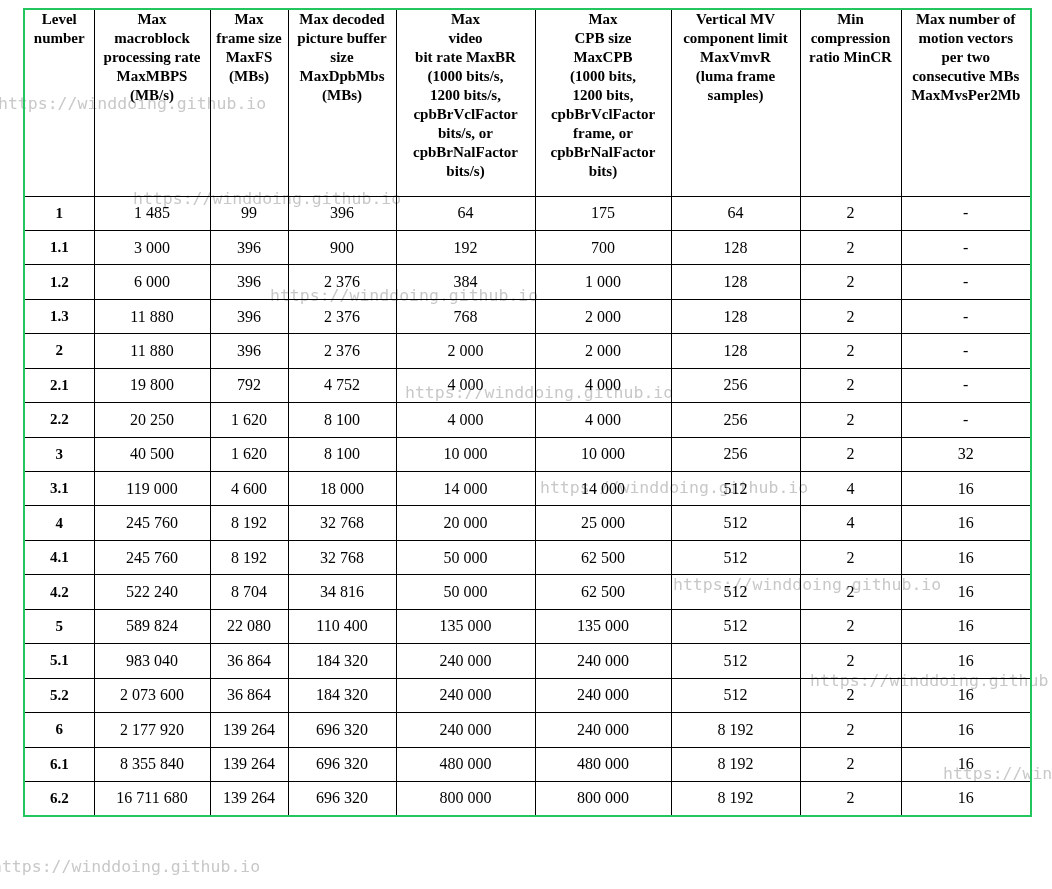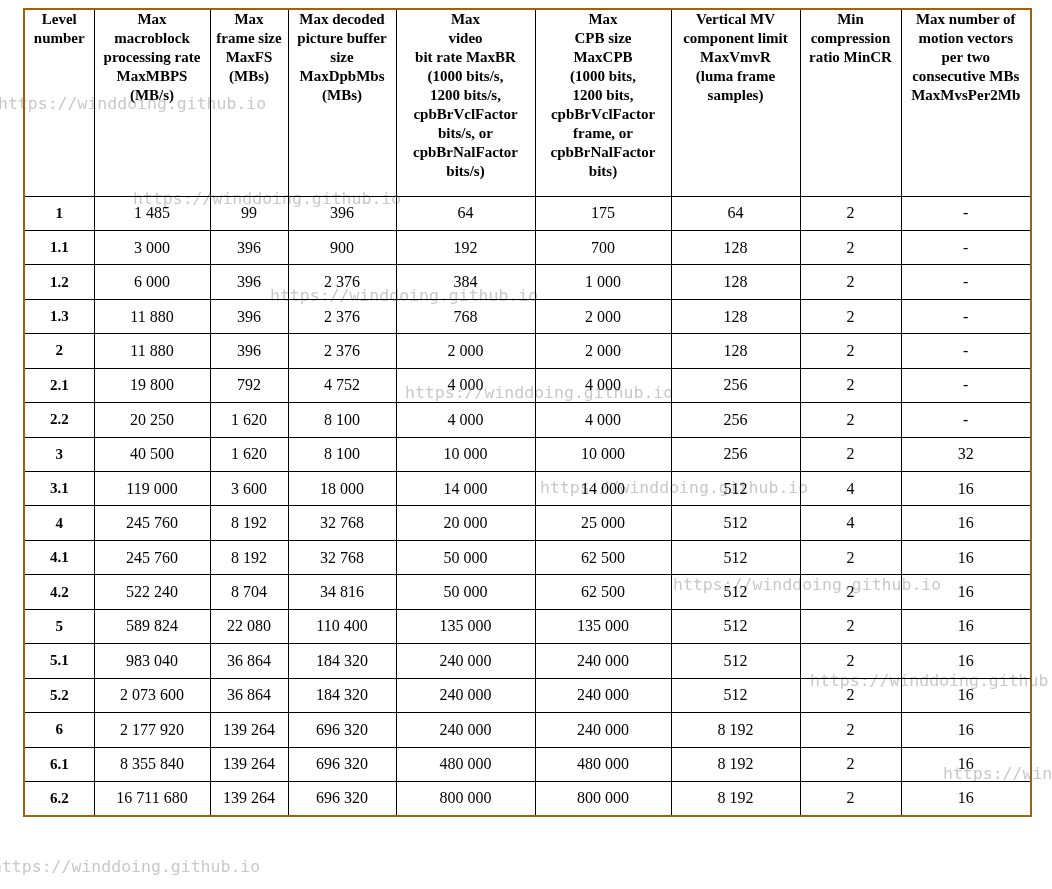--- a/index.html
+++ b/index.html
@@ -25,21 +25,21 @@
   }
   table.levels {
     position: absolute;
     left: 23px;
     top: 8px;
     z-index: 1;
     width: 1007px;
     table-layout: fixed;
     border-collapse: collapse;
     background: transparent;
-    border: 2px solid #a16207;
+    border: 2px solid #22c55e;
   }
   table.levels th, table.levels td {
     border: 1px solid #000000;
     padding: 0;
     overflow: hidden;
   }
   thead tr { height: 187px; }
   thead th {
     vertical-align: top;
     padding-top: 17px;
@@ -243,21 +243,21 @@
           <td>8 100</td>
           <td>10 000</td>
           <td>10 000</td>
           <td>256</td>
           <td>2</td>
           <td>32</td>
         </tr>
         <tr>
           <td class="level-cell">3.1</td>
           <td>119 000</td>
-          <td>3 600</td>
+          <td>4 600</td>
           <td>18 000</td>
           <td>14 000</td>
           <td>14 000</td>
           <td>512</td>
           <td>4</td>
           <td>16</td>
         </tr>
         <tr>
           <td class="level-cell">4</td>
           <td>245 760</td>

